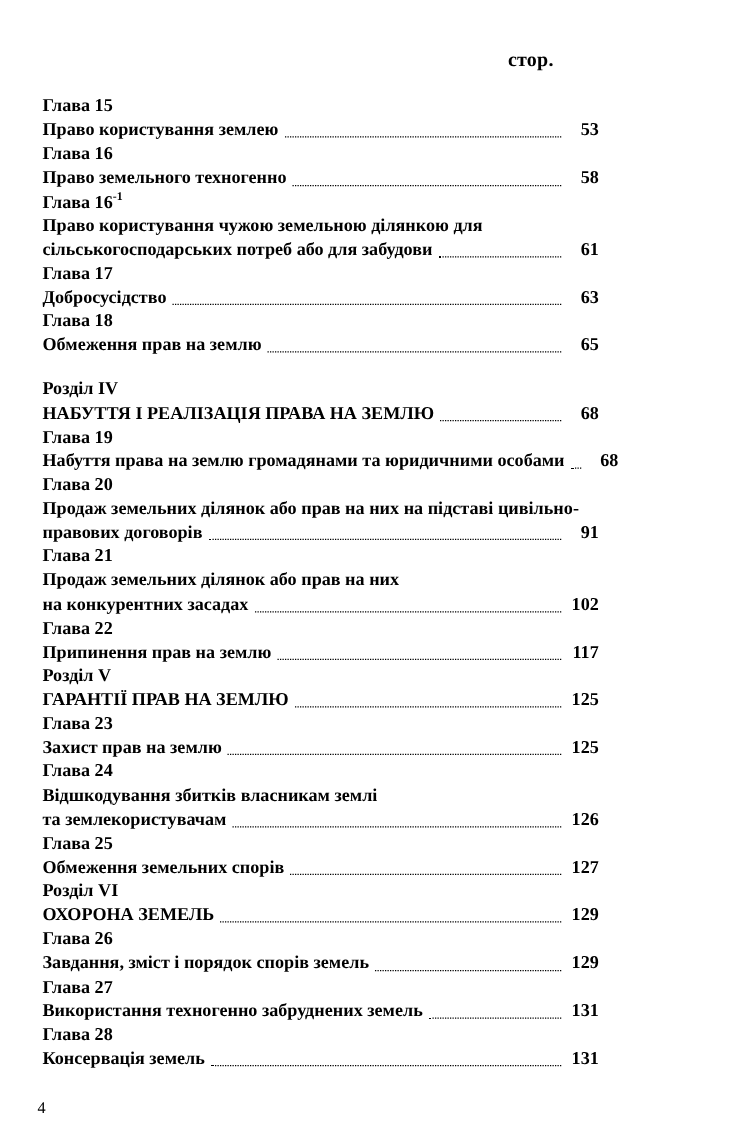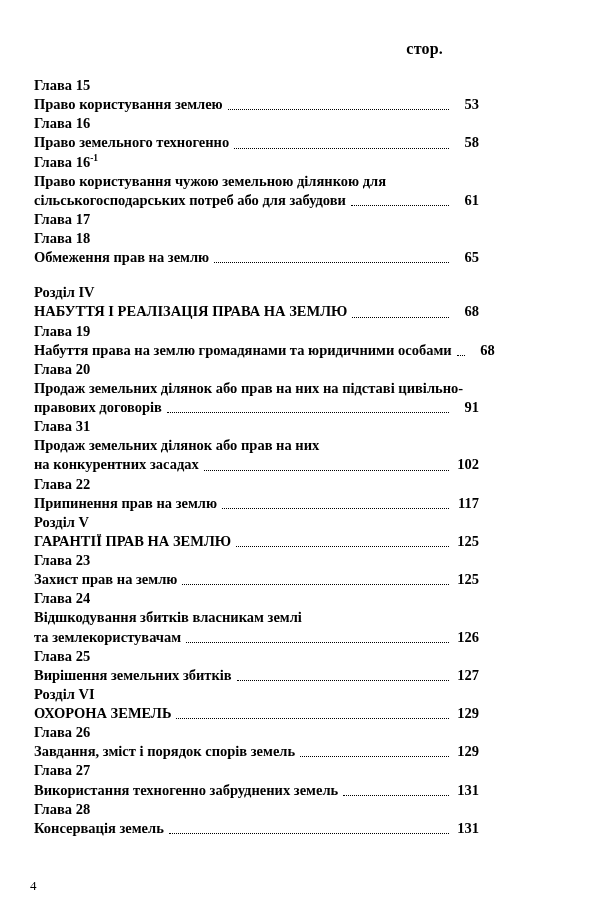--- a/index.html
+++ b/index.html
@@ -107,20 +107,25 @@
       <div class="chapter-label"><span>Глава 16</span><span class="sup">-1</span></div>
       <div class="multiline-wrap">
         <div class="first-line">Право користування чужою земельною ділянкою для</div>
         <div class="entry" style="padding-left: 0px;">
           <span class="entry-title">сільськогосподарських потреб або для забудови</span>
           <span class="leader"></span>
           <span class="page-num">61</span>
         </div>
       </div>
       <div class="chapter-label"><span>Глава 17</span></div>
+      <div class="entry">
+        <span class="entry-title">Добросусідство</span>
+        <span class="leader"></span>
+        <span class="page-num">63</span>
+      </div>
       <div class="chapter-label"><span>Глава 18</span></div>
       <div class="entry">
         <span class="entry-title">Обмеження прав на землю</span>
         <span class="leader"></span>
         <span class="page-num">65</span>
       </div>
       <div class="gap-block"></div>
       <div class="chapter-label"><span>Розділ IV</span></div>
       <div class="entry">
         <span class="entry-title">НАБУТТЯ І РЕАЛІЗАЦІЯ ПРАВА НА ЗЕМЛЮ</span>
@@ -135,21 +140,21 @@
       </div>
       <div class="chapter-label"><span>Глава 20</span></div>
       <div class="multiline-wrap">
         <div class="first-line">Продаж земельних ділянок або прав на них на підставі цивільно-</div>
         <div class="entry" style="padding-left: 0px;">
           <span class="entry-title">правових договорів</span>
           <span class="leader"></span>
           <span class="page-num">91</span>
         </div>
       </div>
-      <div class="chapter-label"><span>Глава 31</span></div>
+      <div class="chapter-label"><span>Глава 21</span></div>
       <div class="multiline-wrap">
         <div class="first-line">Продаж земельних ділянок або прав на них</div>
         <div class="entry" style="padding-left: 0px;">
           <span class="entry-title">на конкурентних засадах</span>
           <span class="leader"></span>
           <span class="page-num">102</span>
         </div>
       </div>
       <div class="chapter-label"><span>Глава 22</span></div>
       <div class="entry">
@@ -173,21 +178,21 @@
       <div class="multiline-wrap">
         <div class="first-line">Відшкодування збитків власникам землі</div>
         <div class="entry" style="padding-left: 0px;">
           <span class="entry-title">та землекористувачам</span>
           <span class="leader"></span>
           <span class="page-num">126</span>
         </div>
       </div>
       <div class="chapter-label"><span>Глава 25</span></div>
       <div class="entry">
-        <span class="entry-title">Вирішення земельних збитків</span>
+        <span class="entry-title">Обмеження земельних спорів</span>
         <span class="leader"></span>
         <span class="page-num">127</span>
       </div>
       <div class="chapter-label"><span>Розділ VI</span></div>
       <div class="entry">
         <span class="entry-title">ОХОРОНА ЗЕМЕЛЬ</span>
         <span class="leader"></span>
         <span class="page-num">129</span>
       </div>
       <div class="chapter-label"><span>Глава 26</span></div>

